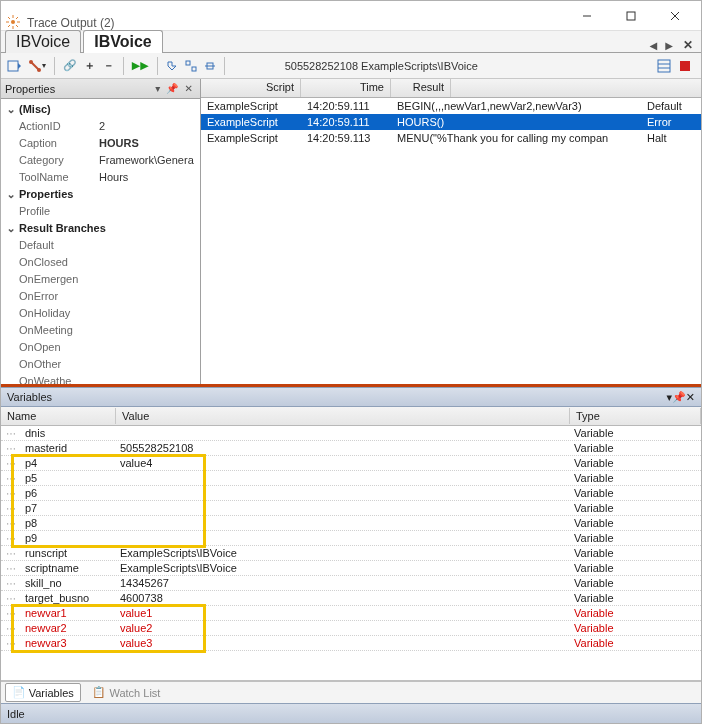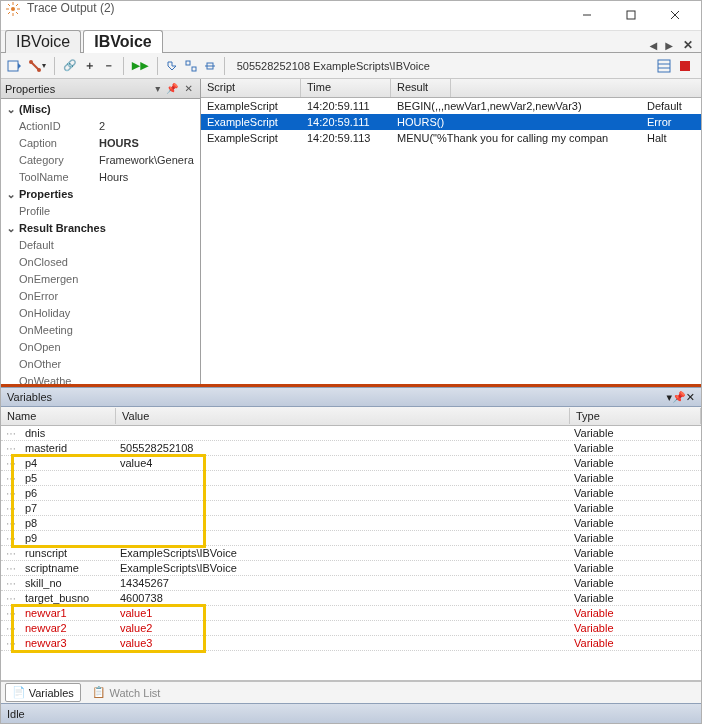--- a/index.html
+++ b/index.html
@@ -13,21 +13,21 @@
     height: 724px;
     overflow: hidden;
     border: 1px solid #b0b0b0;
     display: flex;
     flex-direction: column;
   }
   
   .titlebar {
     height: 30px;
     display: flex;
-    align-items: flex-start;
+    align-items: flex-end;
     padding: 0 4px;
     background: #fff;
     border-bottom: 1px solid #e0e0e0;
   }
   .titlebar .appicon {
     width: 16px; height: 16px; margin-right: 6px;
     display: inline-flex; align-items:center; justify-content:center;
   }
   .titlebar .title { flex: 1; color: #555; }
   .winbtns { display: flex; }
@@ -77,21 +77,21 @@
     font-size: 11px;
   }
   .tbtn {
     min-width: 16px; height: 20px;
     display:flex; align-items:center; justify-content:center;
     padding: 0 2px; cursor:pointer;
     color:#333;
   }
   .tbtn.disabled { color:#aaa; cursor:default; }
   .tsep { width:1px; height:18px; background:#c0c0c0; margin:0 3px;}
-  .breadcrumb { flex:1; padding-left: 6px; color:#333;}
+  .breadcrumb { flex:1; padding-left: 6px; color:#333;margin-left:48px;}
   .rightico { margin-left:auto; display:flex; gap:4px; padding-right:4px;}
 
   
   .upper {
     height: 308px;
     display: flex;
     border-bottom: 3px solid #c2410c;
   }
   
   .prop-panel {
@@ -127,21 +127,21 @@
   .trace-head{
     display:flex;
     background: linear-gradient(#f4f4f4,#e4e4e4);
     border-bottom:1px solid #b0b0b0;
     font-size:11px;
     height:19px;
   }
   .th{
     padding:2px 6px;
     border-right:1px solid #c8c8c8;
-    overflow:hidden; white-space:nowrap;
+    overflow:hidden; white-space:nowrap;text-align:right;
   }
   .col-script{width:100px;}
   .col-time{width:90px;}
   .col-action{flex:1;}
   .col-result{width:60px;}
   .trace-body{flex:1; overflow:auto;}
   .tr{display:flex; font-size:11px; height:16px; align-items:center;}
   .tr.sel{background:#0a64c8; color:#fff;}
   .td{padding:0 6px; overflow:hidden; white-space:nowrap; text-overflow:clip;}
 

